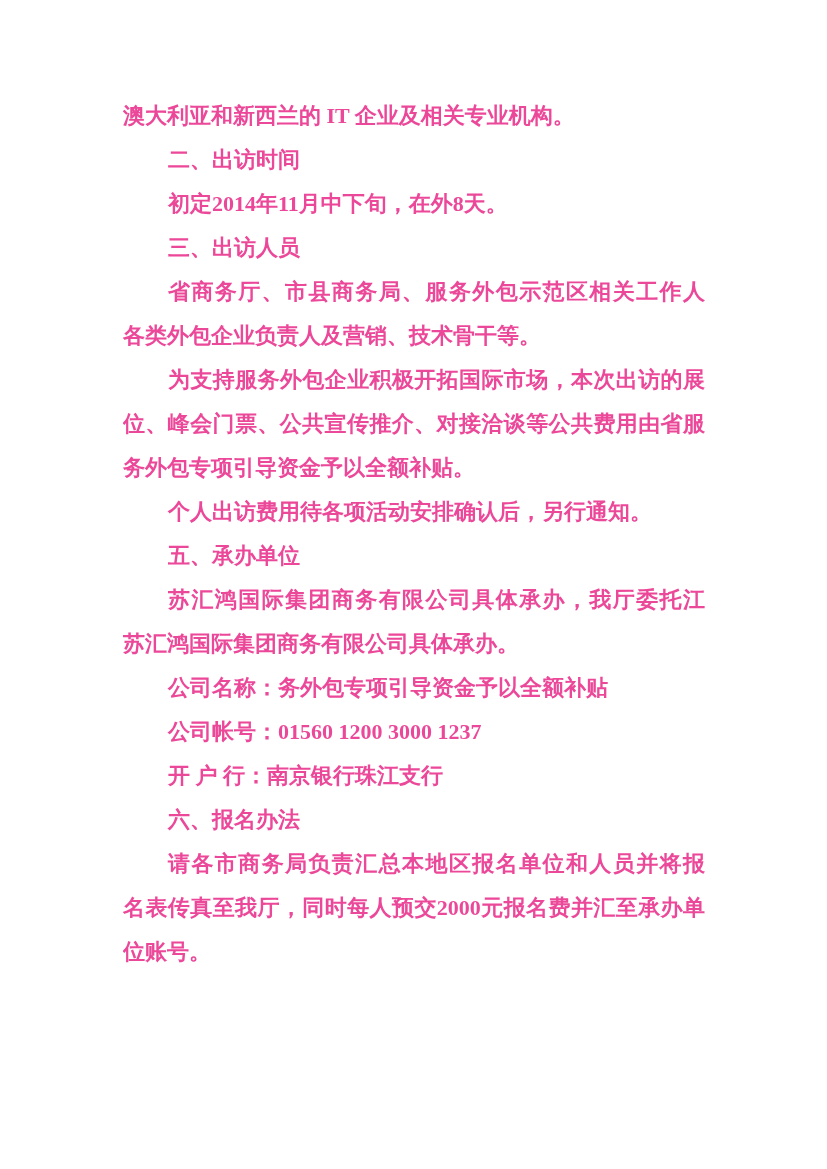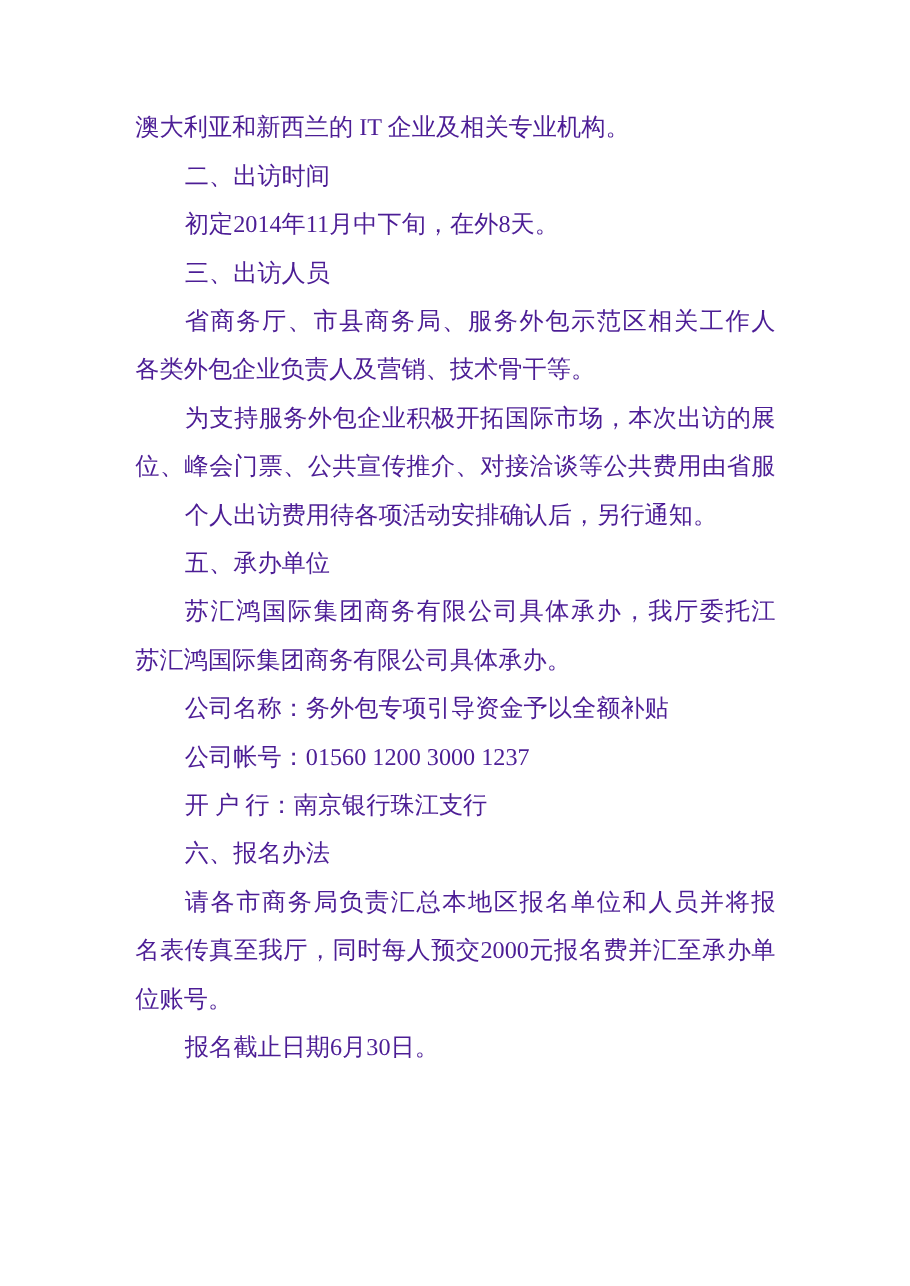--- a/index.html
+++ b/index.html
@@ -20,22 +20,22 @@
     left: 123px;
     top: 94px;
     width: 582px;
   }
   .doc-line {
     margin: 0;
     padding: 0;
     height: 44px;
     line-height: 44px;
     font-size: 22px;
-    color: #4c1d95;
-    font-weight: 400;
+    color: #ec4899;
+    font-weight: 700;
     overflow: hidden;
     text-align: left;
   }
   
   .doc-line.indent {
     text-indent: 45px;
   }
   
   .doc-line.fill {
     text-align: justify;
@@ -49,26 +49,26 @@
 <div class="page">
   <div class="text-block">
     <p class="doc-line">澳大利亚和新西兰的 IT 企业及相关专业机构。</p>
     <p class="doc-line indent">二、出访时间</p>
     <p class="doc-line indent">初定2014年11月中下旬，在外8天。</p>
     <p class="doc-line indent">三、出访人员</p>
     <p class="doc-line indent fill">省商务厅、市县商务局、服务外包示范区相关工作人员，</p>
     <p class="doc-line">各类外包企业负责人及营销、技术骨干等。</p>
     <p class="doc-line indent fill">为支持服务外包企业积极开拓国际市场，本次出访的展</p>
     <p class="doc-line fill">位、峰会门票、公共宣传推介、对接洽谈等公共费用由省服</p>
+    <p class="doc-line">务外包专项引导资金予以全额补贴。</p>
     <p class="doc-line indent">个人出访费用待各项活动安排确认后，另行通知。</p>
     <p class="doc-line indent">五、承办单位</p>
     <p class="doc-line indent fill">苏汇鸿国际集团商务有限公司具体承办，我厅委托江</p>
     <p class="doc-line">苏汇鸿国际集团商务有限公司具体承办。</p>
     <p class="doc-line indent">公司名称：务外包专项引导资金予以全额补贴</p>
     <p class="doc-line indent">公司帐号：01560 1200 3000 1237</p>
     <p class="doc-line indent">开 户 行：南京银行珠江支行</p>
     <p class="doc-line indent">六、报名办法</p>
     <p class="doc-line indent fill">请各市商务局负责汇总本地区报名单位和人员并将报</p>
     <p class="doc-line fill">名表传真至我厅，同时每人预交2000元报名费并汇至承办单</p>
     <p class="doc-line">位账号。</p>
-    <p class="doc-line indent">报名截止日期6月30日。</p>
   </div>
 </div>
 
 </body></html>

